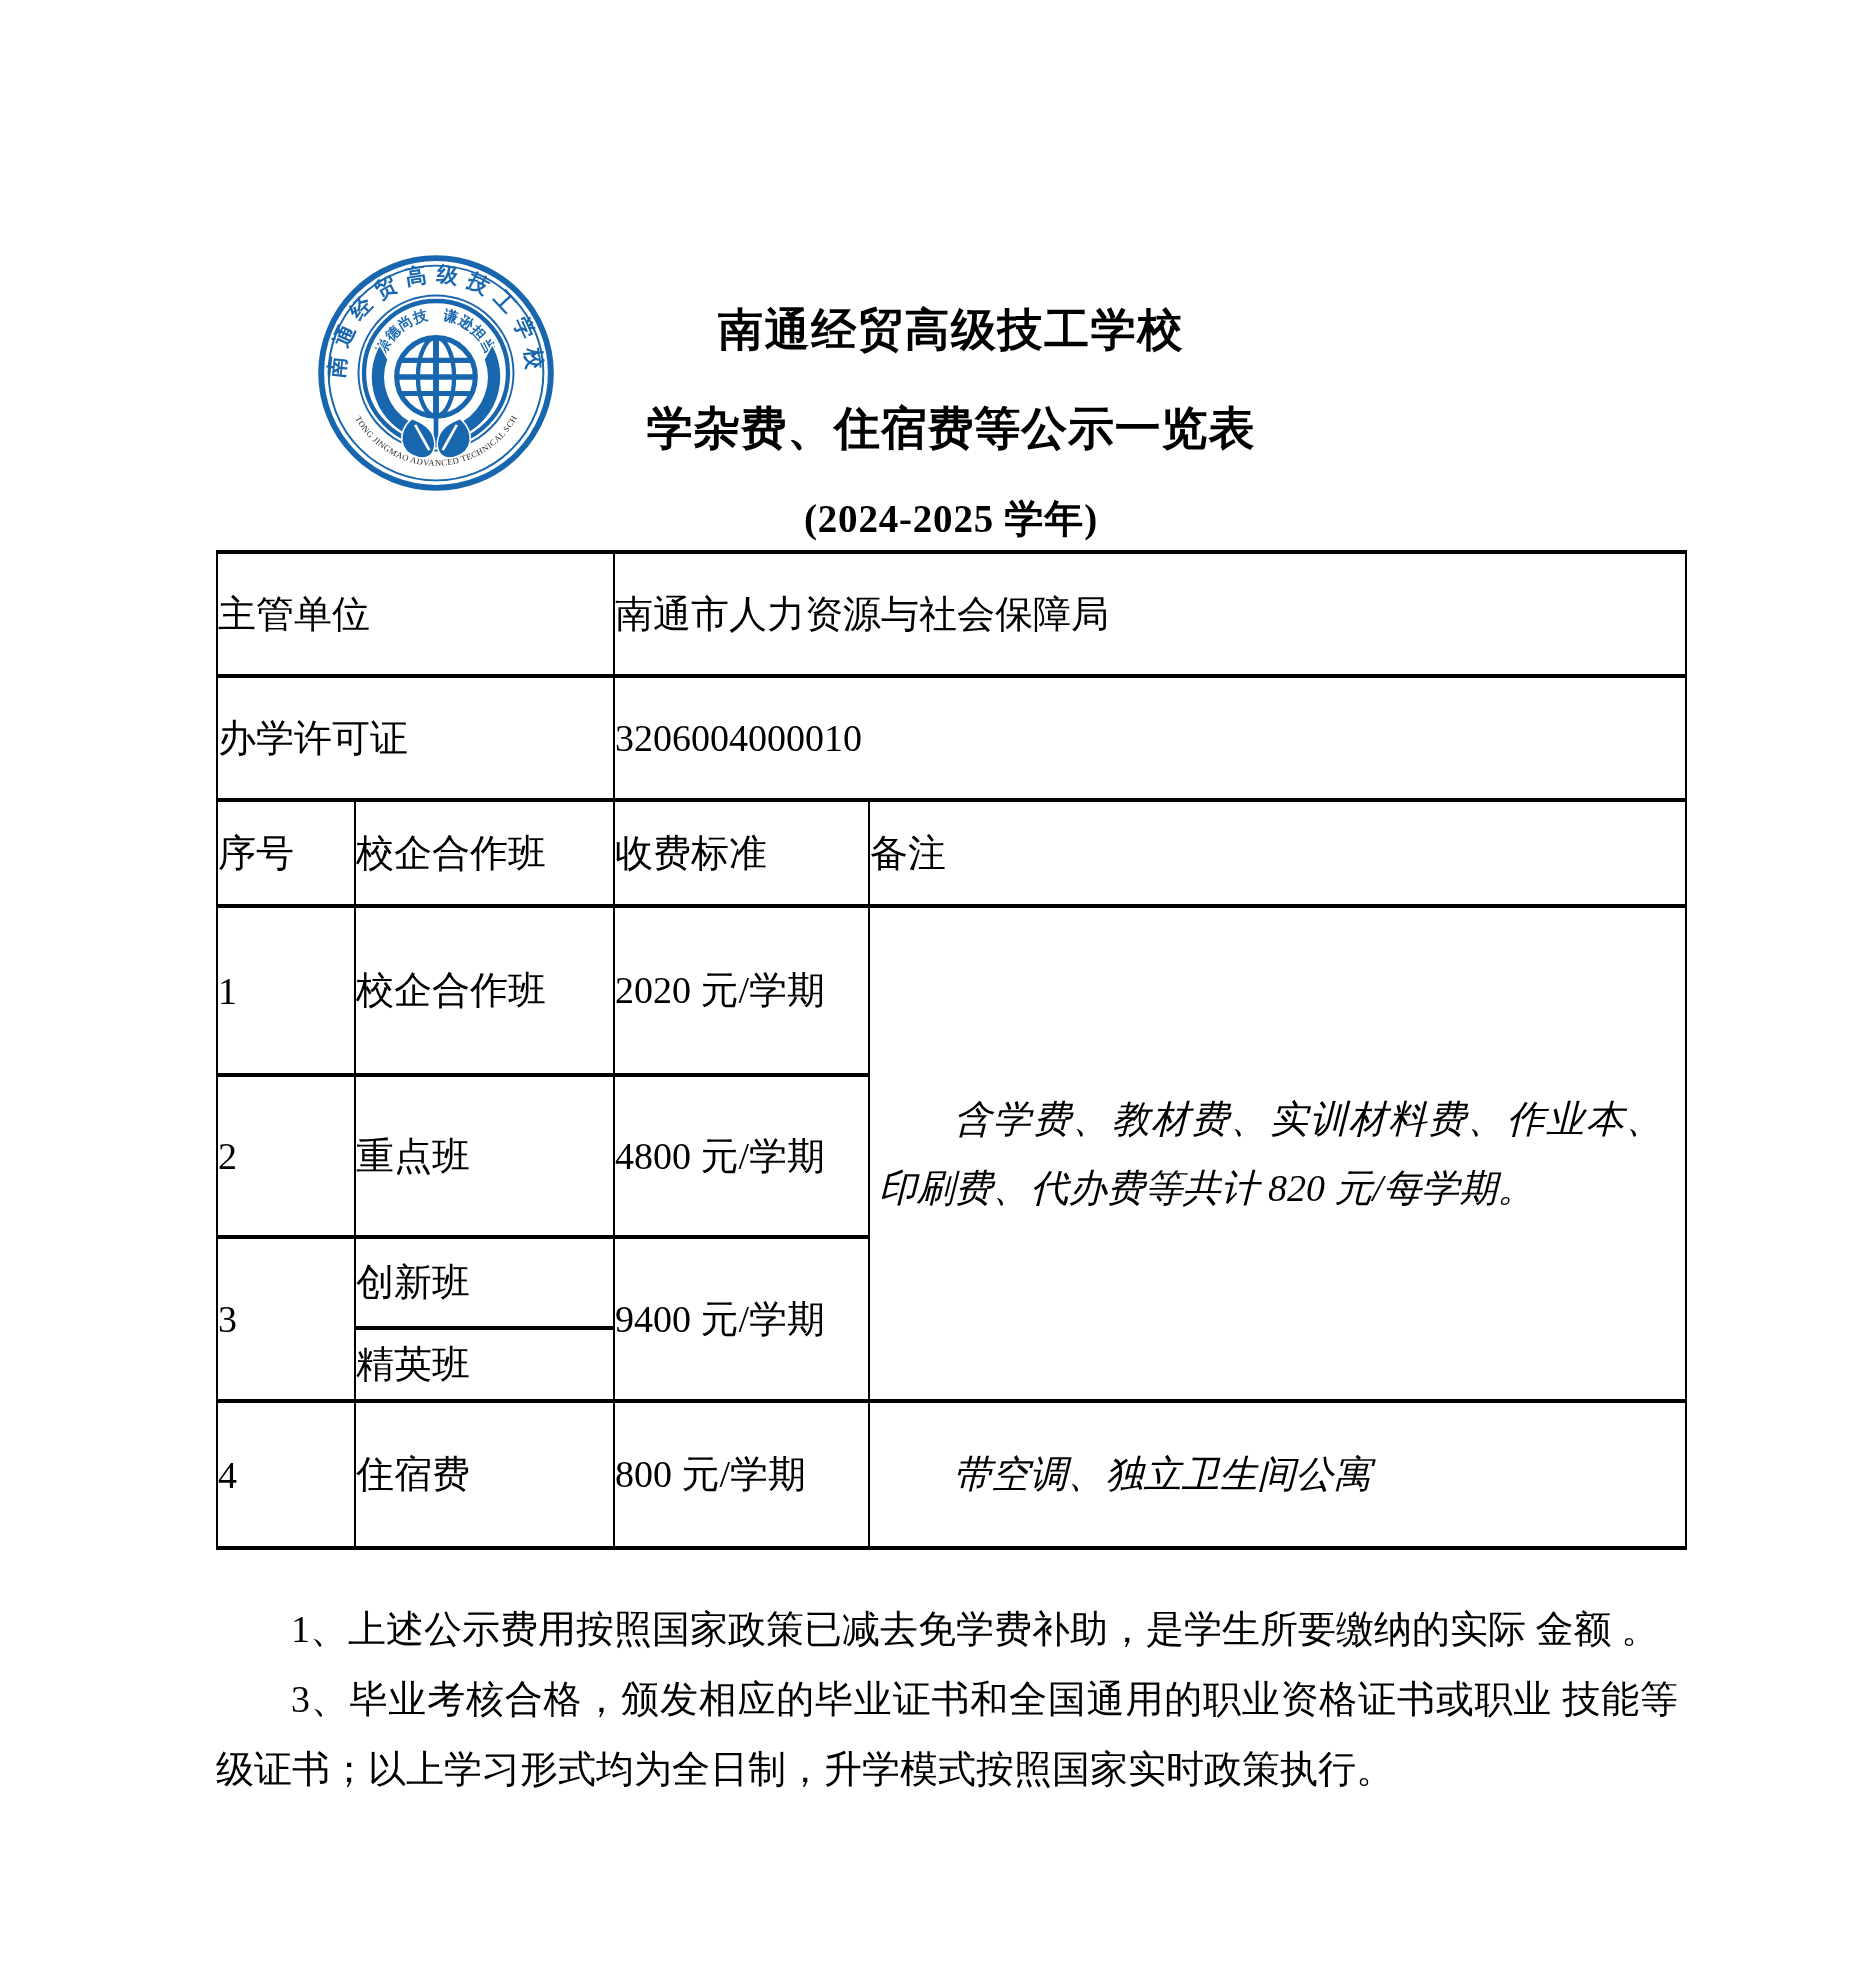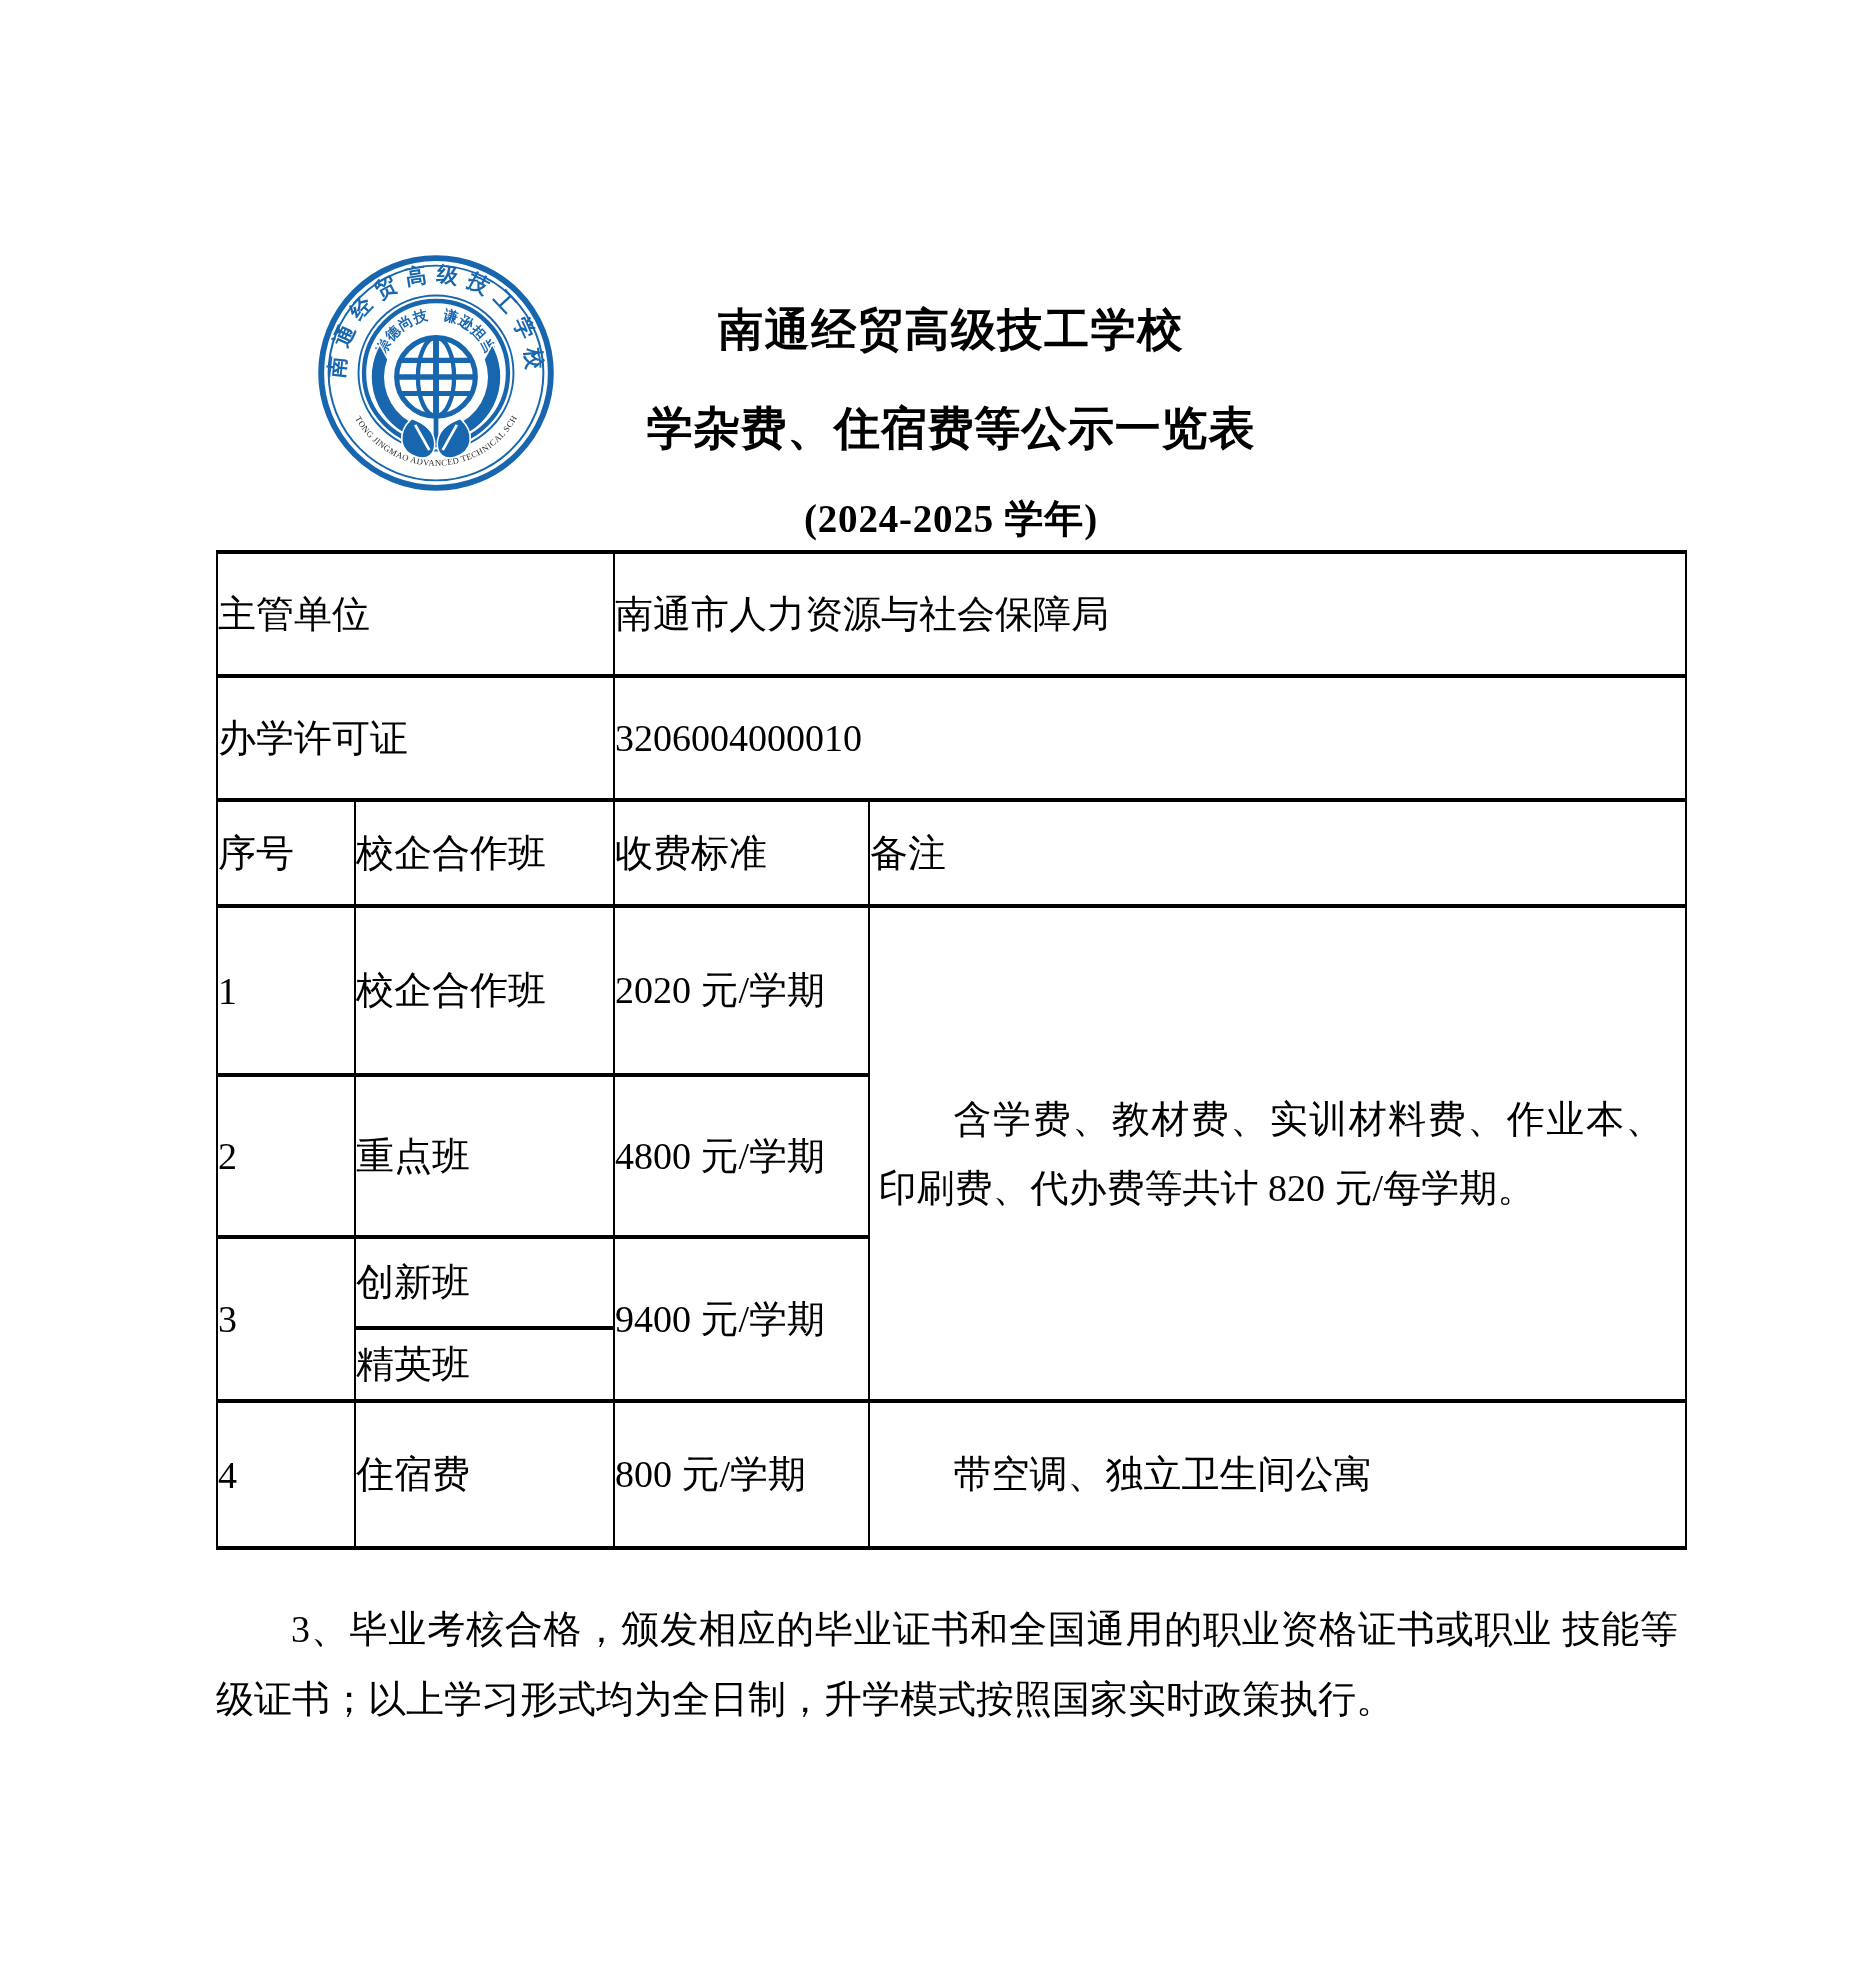--- a/index.html
+++ b/index.html
@@ -34,21 +34,21 @@
     overflow: hidden;
   }
   tr.rowA  { height: 124px; } tr.rowB  { height: 124px; } tr.rowH  { height: 106px; }
   tr.row1  { height: 169px; } tr.row2  { height: 162px; }
   tr.row3a { height: 91px; } tr.row3b { height: 73px; } tr.row4  { height: 147px; }
   td.c { text-align: left; }
   td.info-label { padding-left: 44px; }
   td.info-value { padding-left: 44px; }
   td.remark-cell p {
     margin: 0; padding: 0 21.6px 0 8.6px;
-    text-indent: 75px; text-align: justify; line-height: 69px;
+    text-indent: 75px; text-align: justify; line-height: 69px; font-style: italic;
   }
 
   
   .notes { position: absolute; left: 216px; top: 1594px; width: 1462px; font-size: 38px; }
   .notes p { margin: 0; text-indent: 75px; text-align: justify; line-height: 70px; }
 </style>
 </head>
 <body>
 
 <div class="page">
@@ -161,17 +161,18 @@
         <td class="c">住宿费</td>
         <td class="c">800 元/学期</td>
         <td class="remark-cell">
           <p>带空调、独立卫生间公寓</p>
         </td>
       </tr>
     </tbody>
   </table>
 
   <div class="notes">
+    <p>1、上述公示费用按照国家政策已减去免学费补助，是学生所要缴纳的实际 金额 。</p>
     <p>3、毕业考核合格，颁发相应的毕业证书和全国通用的职业资格证书或职业 技能等级证书；以上学习形式均为全日制，升学模式按照国家实时政策执行。</p>
   </div>
 
 </div>
 
 
 </body></html>

